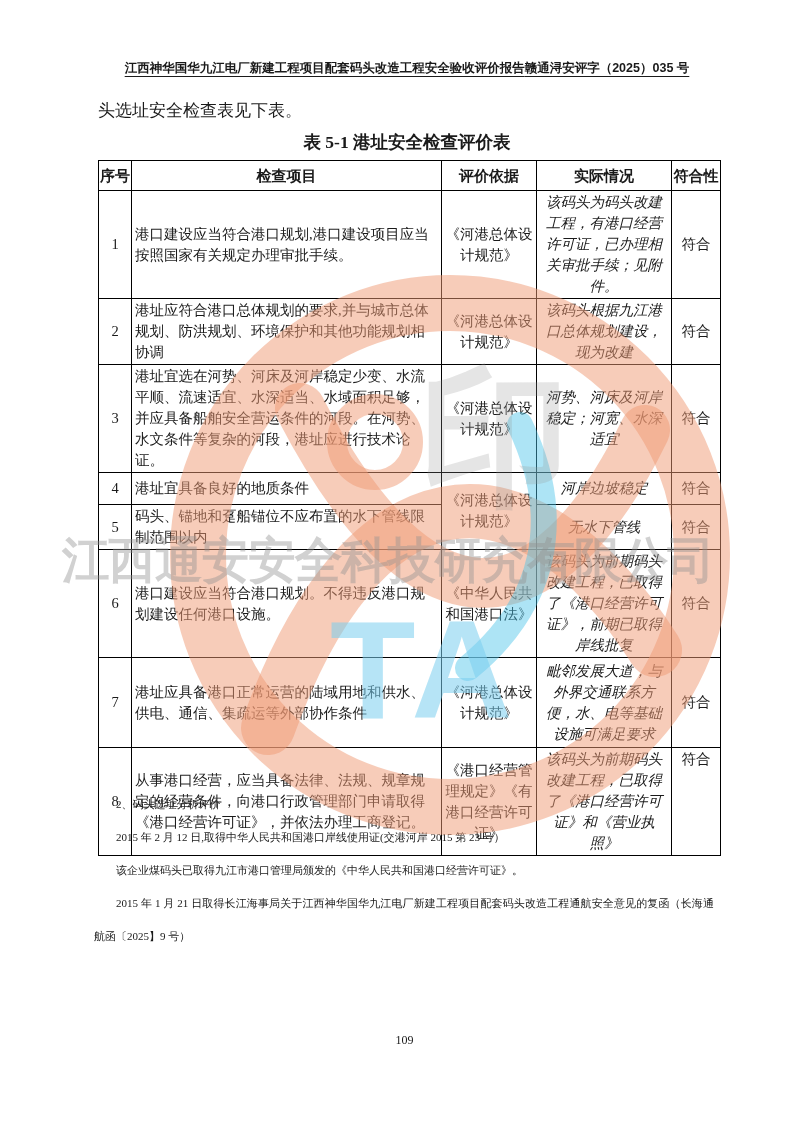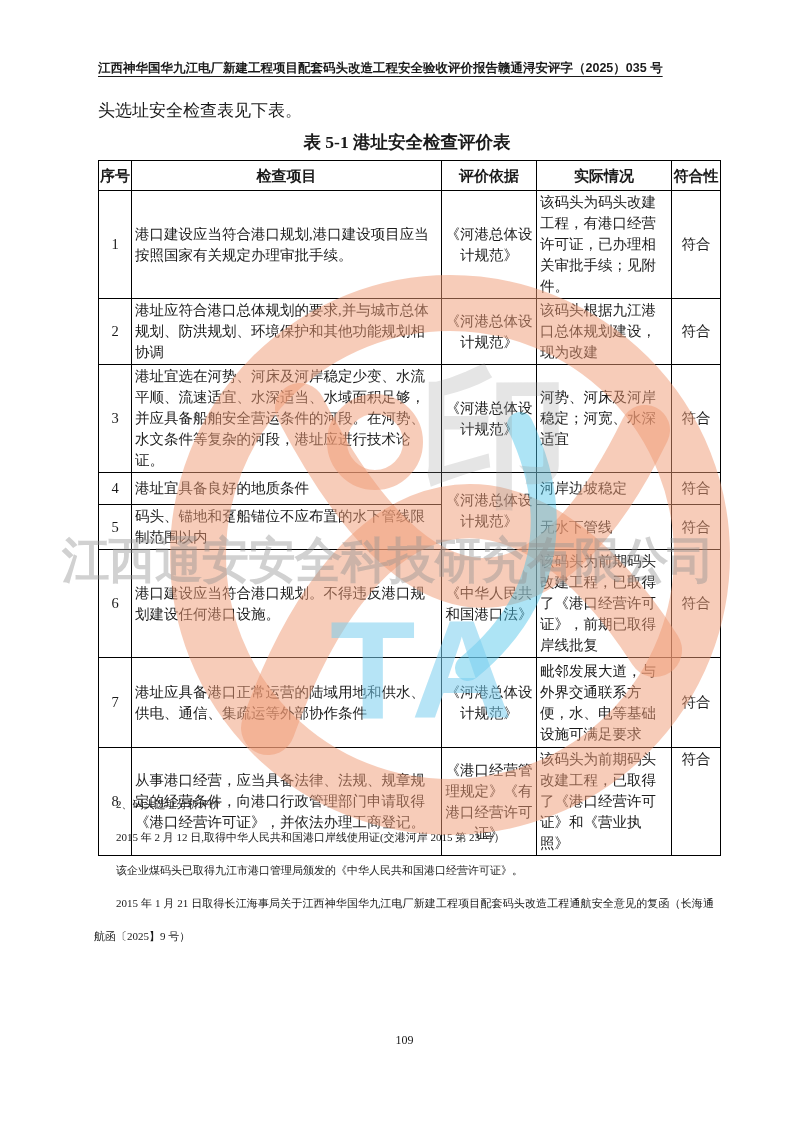--- a/index.html
+++ b/index.html
@@ -8,21 +8,21 @@
     width:793px; height:1122px;
     margin:0 auto;
     background:#ffffff;
     overflow:hidden;
     font-family:"Liberation Serif","DejaVu Serif",serif;
     color:#1a1a1a;
   }
   
   .doc-header {
     position:absolute; top:60px; left:98px; width:618px;
-    display:flex; justify-content:flex-start; align-items:flex-end;
+    display:flex; justify-content:center; align-items:flex-end;
     font-family:"Liberation Sans","DejaVu Sans",sans-serif;
     font-weight:bold; font-size:12.5px; line-height:1.3;
   }
   .doc-header span { text-decoration:underline; text-underline-offset:4px; }
   
   .intro {
     position:absolute; top:96px; left:98px; width:618px;
     font-size:17px; line-height:30px;
   }
   
@@ -41,21 +41,21 @@
     border:1px solid #000; padding:1px 3px; vertical-align:middle;
     overflow:hidden;
   }
   table.checklist th {
     font-family:"Liberation Sans","DejaVu Sans",sans-serif;
     font-weight:bold; font-size:15px; text-align:center; padding:3px 0;
   }
   td.c-no  { text-align:center; }
   td.c-item{ text-align:left; }
   td.c-basis{ text-align:center; }
-  td.c-actual{ text-align:left; }
+  td.c-actual{ text-align:center;font-style:italic; }
   td.c-comp{ text-align:center;font-family:Liberation Serif, serif; }
   
   .body-text {
     position:absolute; top:788px; left:83px; width:620px;
     font-size:11px; line-height:33px;margin-left:11px;
   }
   .body-text p { margin:0; text-indent:2em; text-align:justify; }
   
   .page-number {
     position:absolute; top:1033px; left:0; width:793px;

